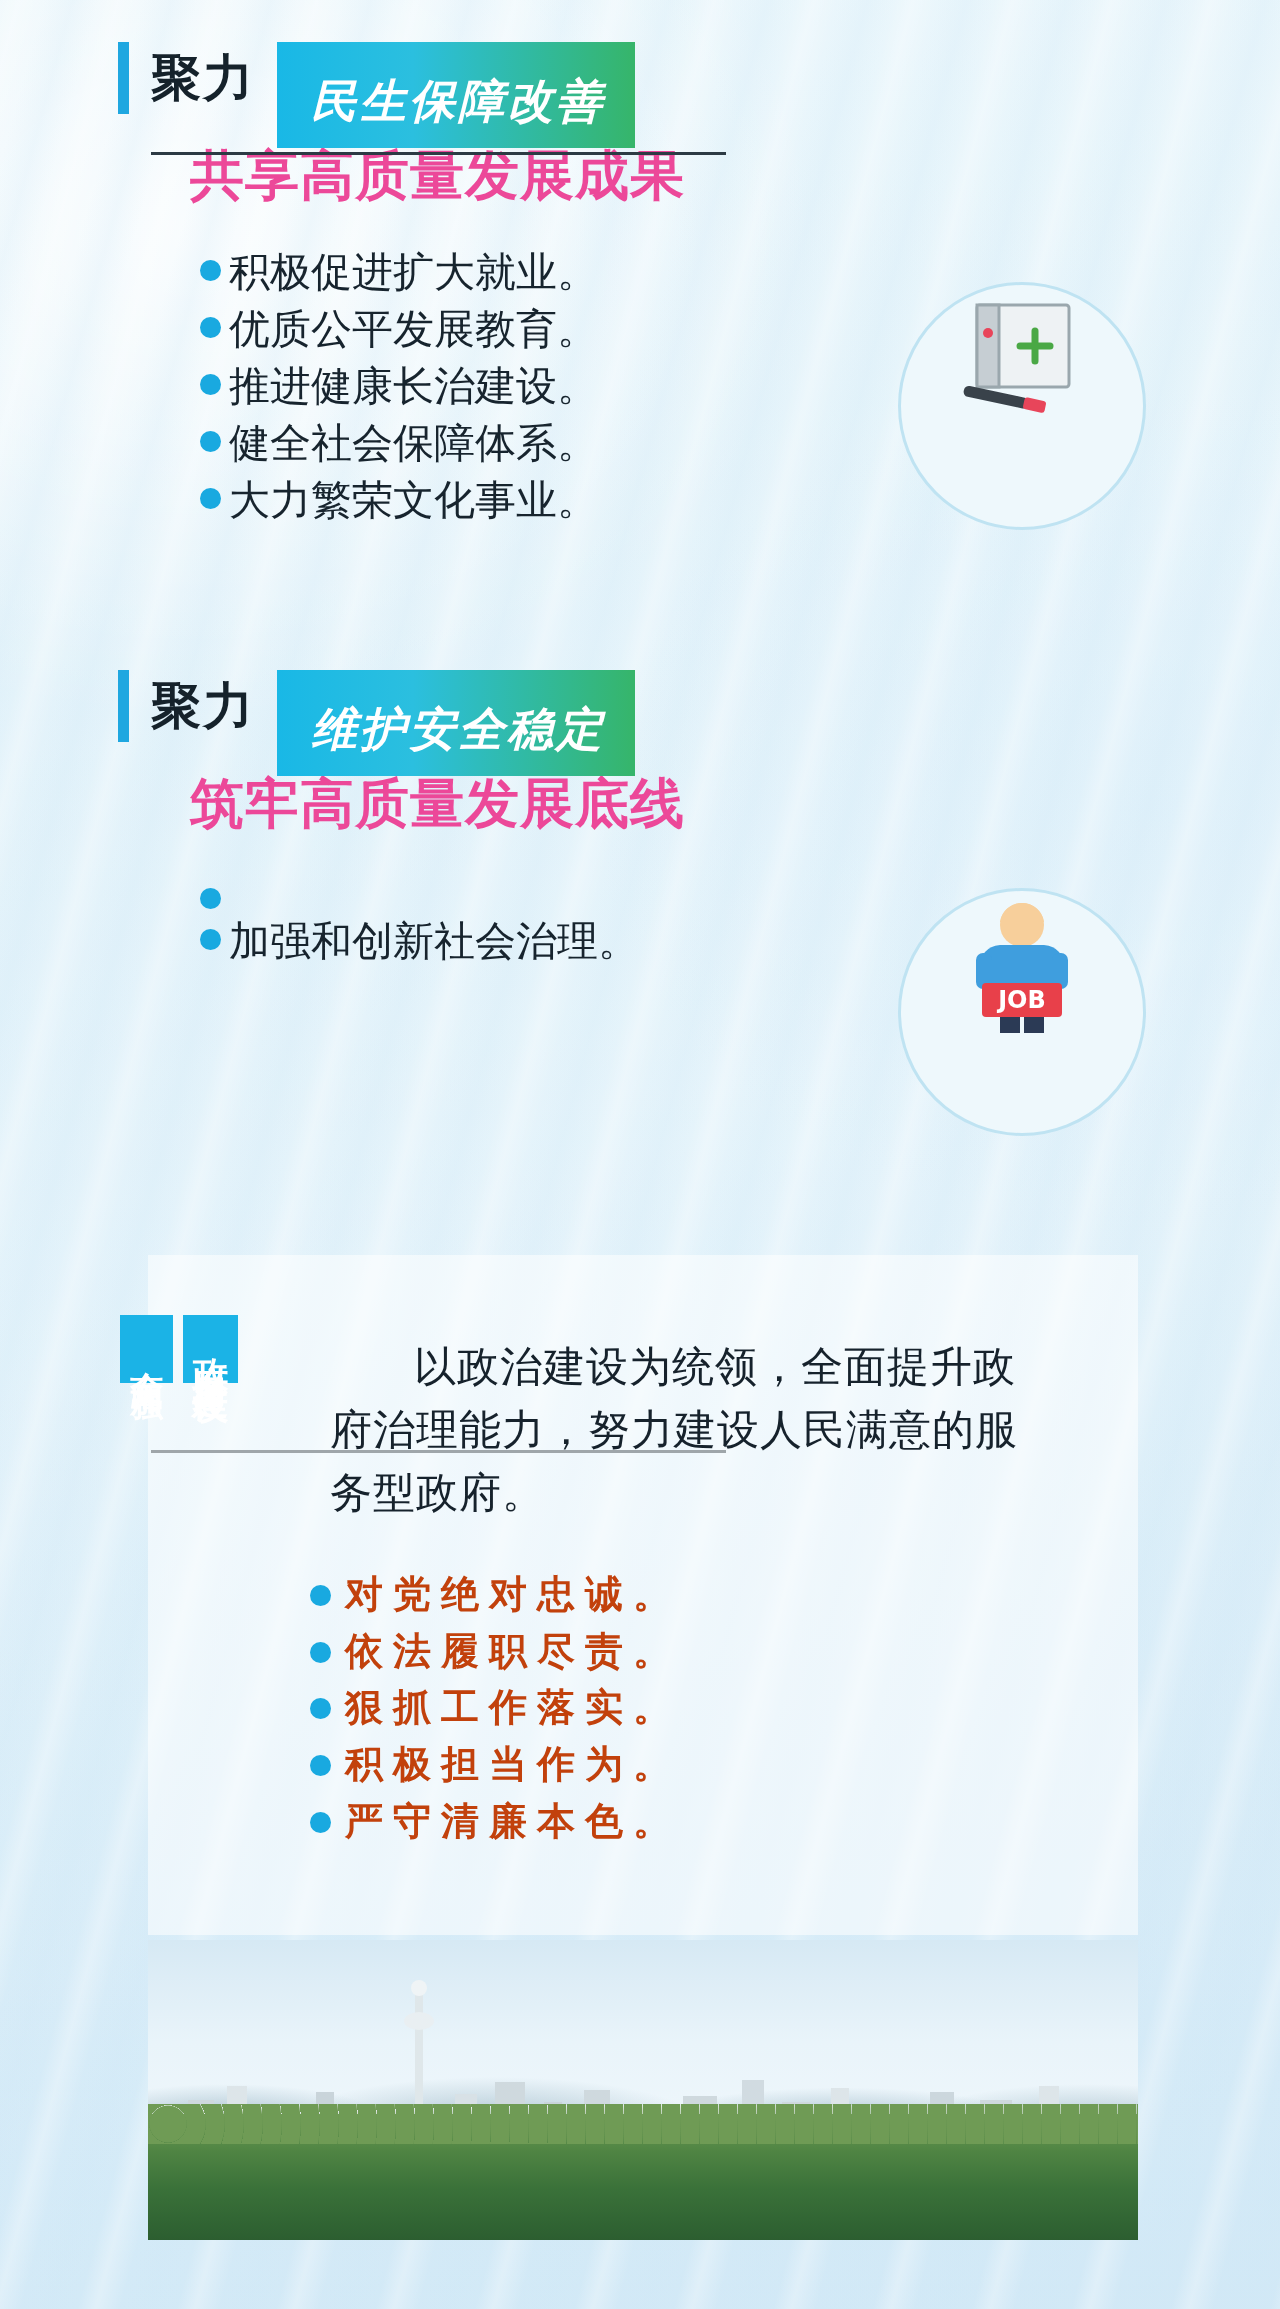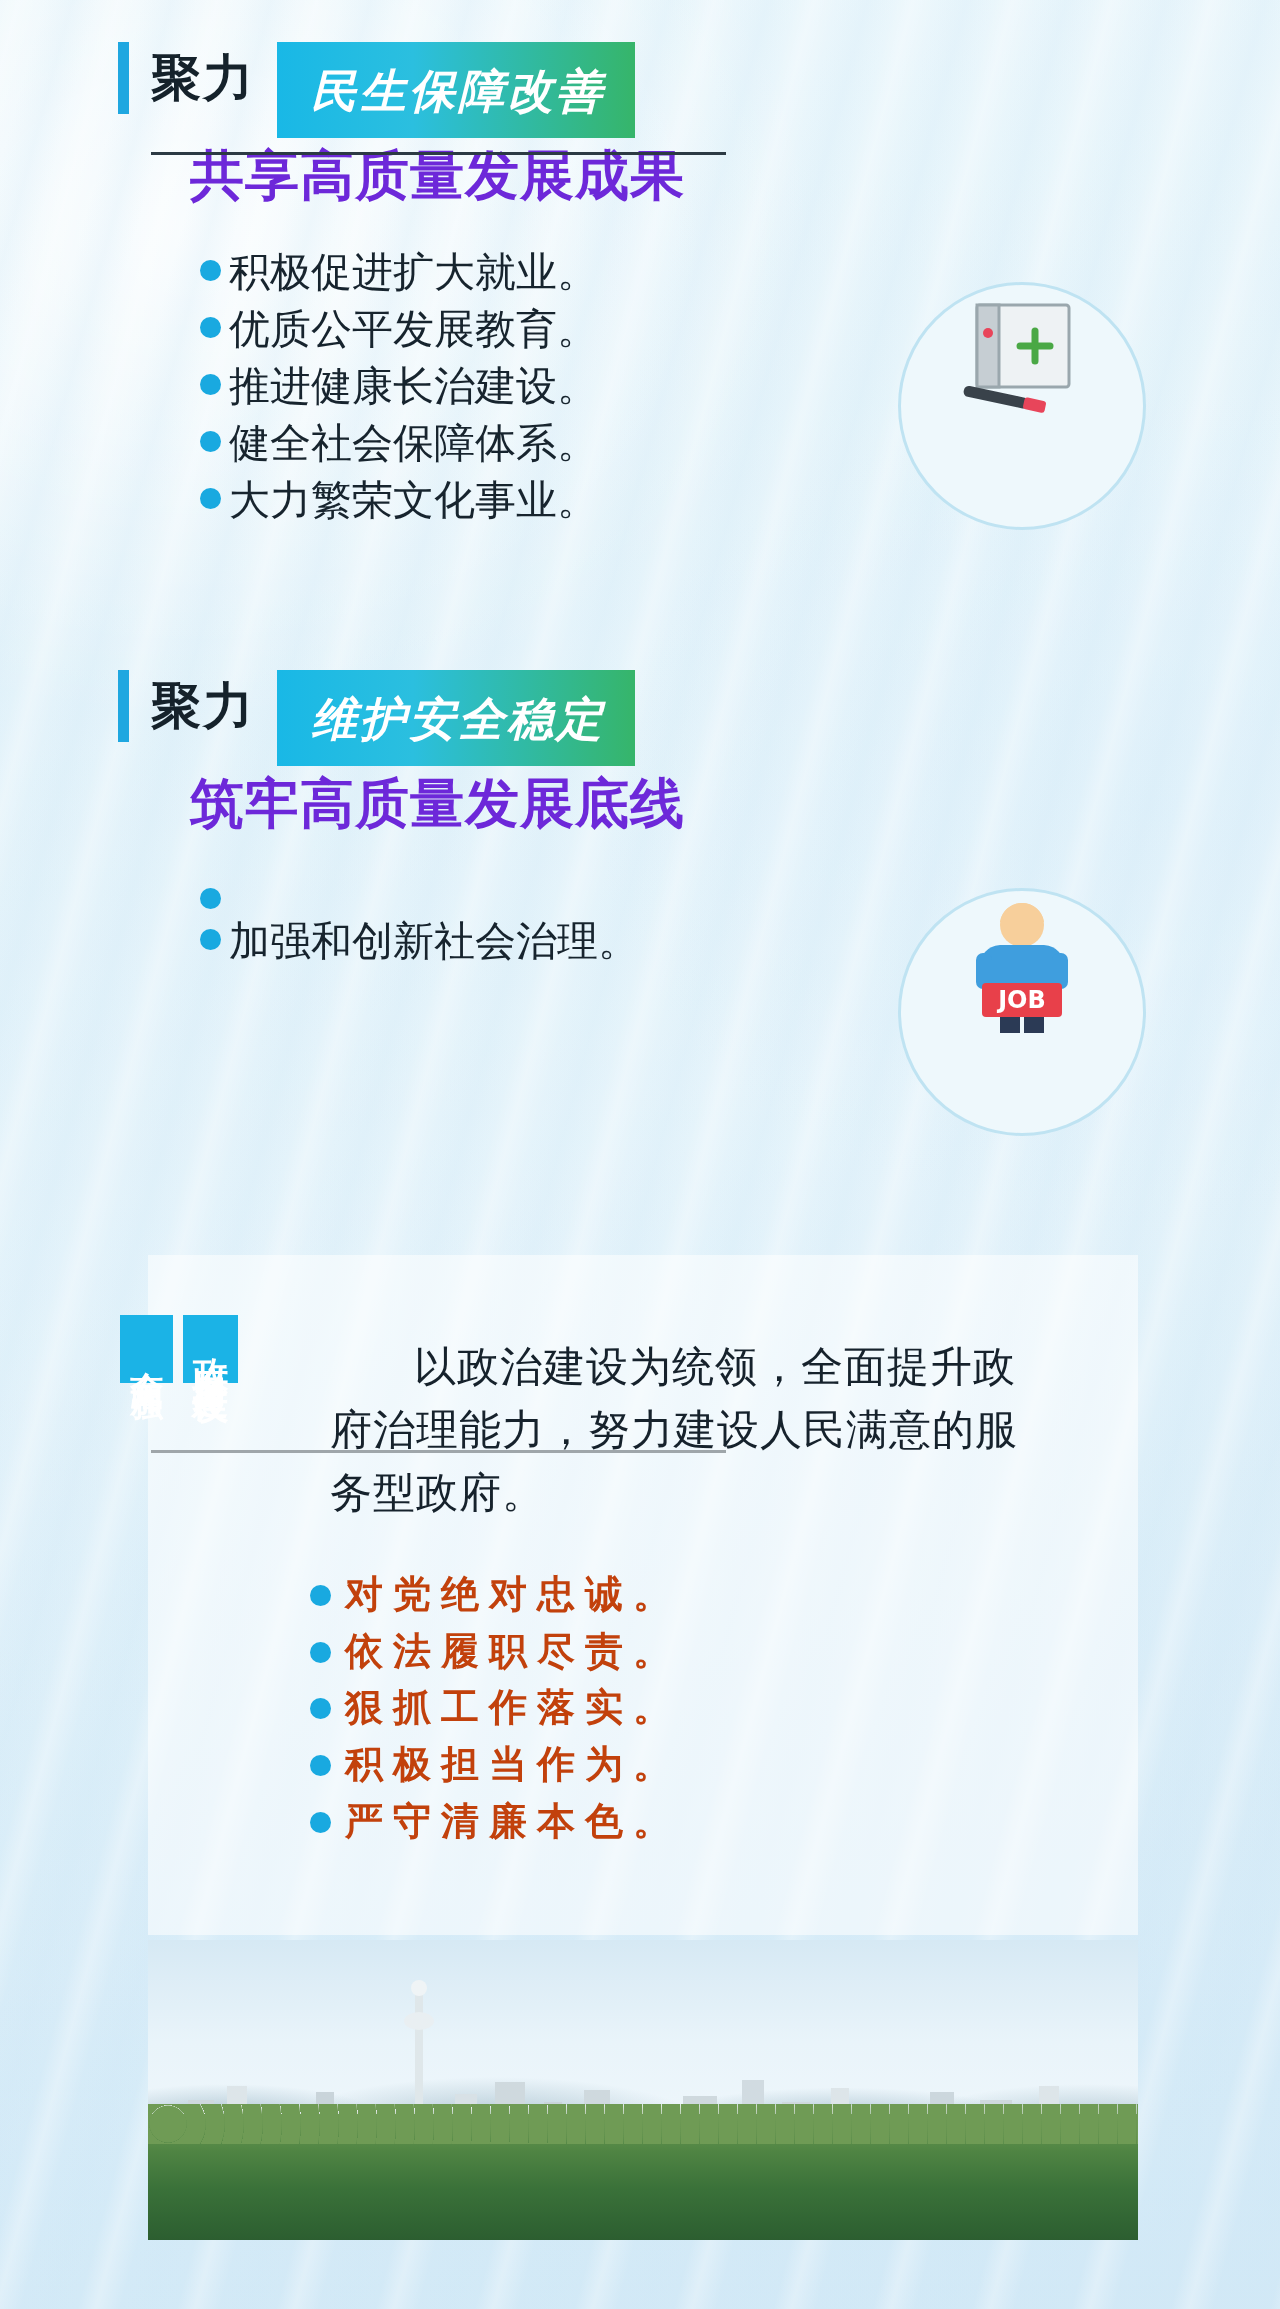--- a/index.html
+++ b/index.html
@@ -61,21 +61,21 @@
     letter-spacing: 2px;
     line-height: 72px;
     padding-right: 22px;
     font-family: "DejaVu Sans", sans-serif;
   }
   .head-tag {
     position: relative;
     display: flex;
     align-items: center;
     background: linear-gradient(90deg, #19b8e6 0%, #2bbfdf 38%, #36b56a 100%);
-    padding: 4px 30px 0 34px;
+    padding: 14px 30px 0 34px;
     height: 92px;
     color: #ffffff;
     font-size: 46px;
     font-weight: bold;
     font-style: italic;
     letter-spacing: 3px;
     font-family: "DejaVu Sans", sans-serif;
   }
   .head-tag::before {
     content: "";
@@ -94,21 +94,21 @@
   .head-underline {
     position: absolute;
     height: 3px;
     background: #2c3a44;
     left: 151px;
   }
   .sub-title {
     margin-left: 190px;
     font-size: 54px;
     font-weight: bold;
-    color: #6d28d9;
+    color: #ec4899;
     letter-spacing: 1px;
     font-family: "DejaVu Sans", sans-serif;
   }
 
   .bullets {
     margin-left: 200px;
     margin-top: 34px;
   }
   .bullet {
     display: flex;

